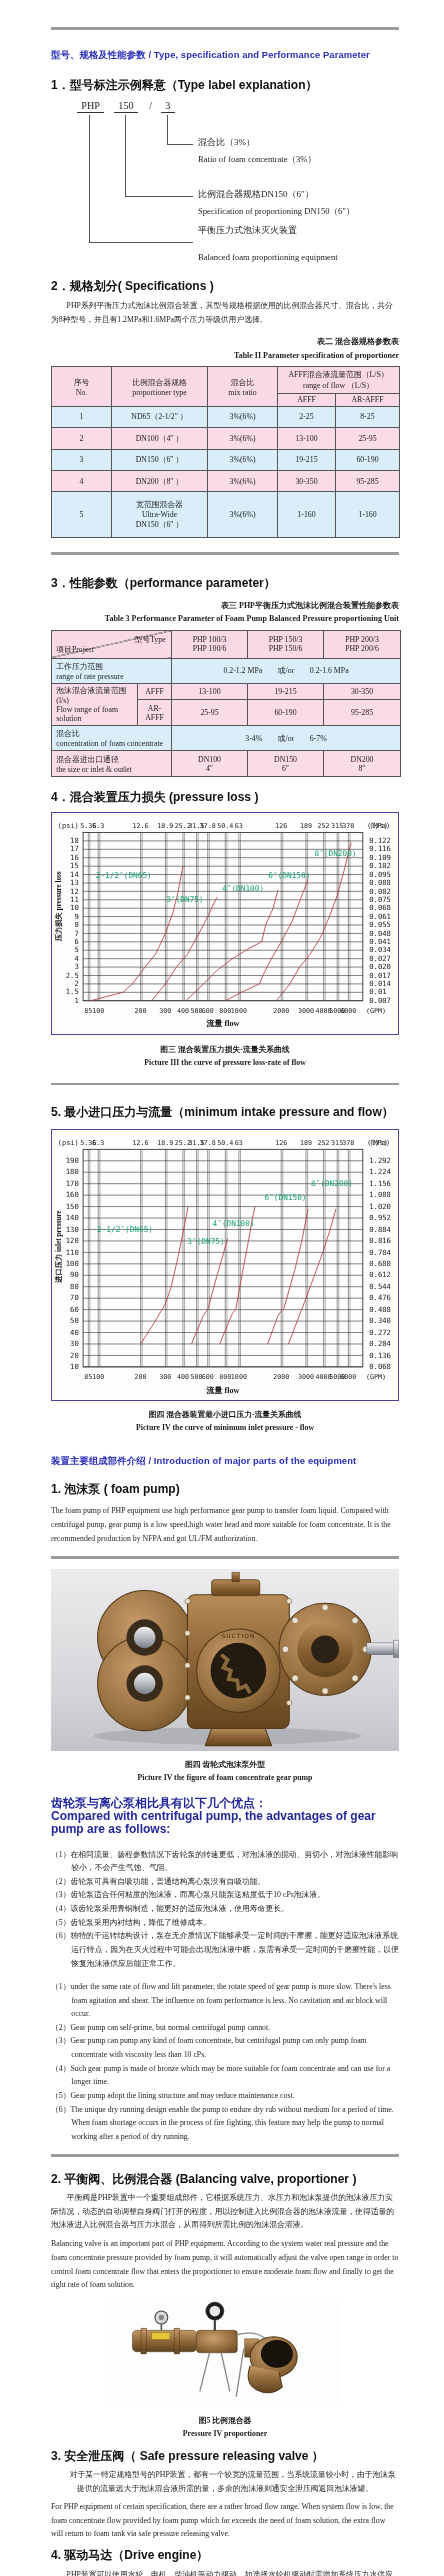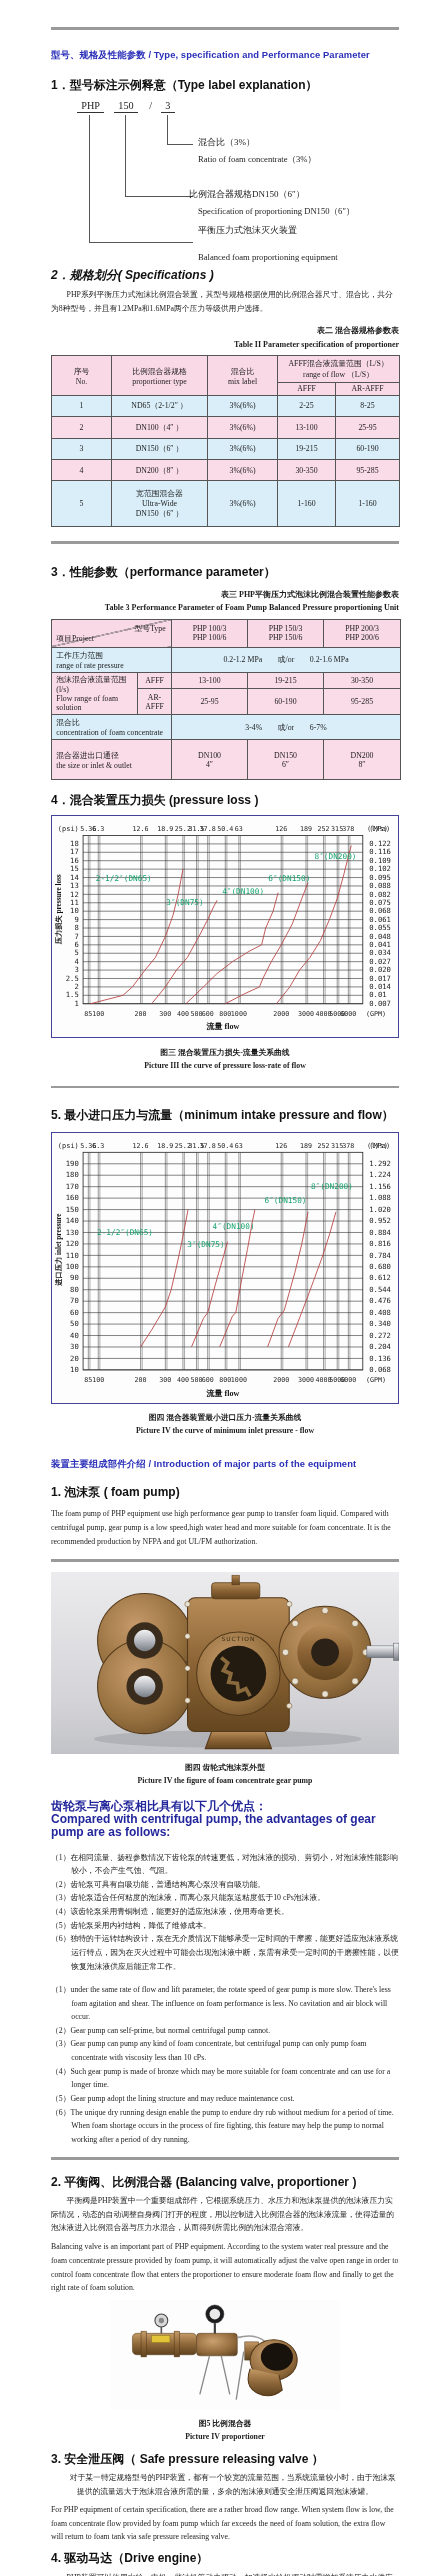--- a/index.html
+++ b/index.html
@@ -73,27 +73,27 @@
     <span class="code" style="left:94px;border-bottom:none;">/</span>
     <span class="code" style="left:110px;">3</span>
     <div class="vline" style="left:38px;top:14.5px;height:128px;"></div>
     <div class="vline" style="left:74px;top:14.5px;height:81px;"></div>
     <div class="vline" style="left:116px;top:14.5px;height:29.5px;"></div>
     <div class="hline" style="left:116px;top:44px;width:26px;"></div>
     <div class="hline" style="left:74px;top:96px;width:68px;"></div>
     <div class="hline" style="left:38px;top:142px;width:104px;"></div>
     <div class="lab-cn" style="left:147px;top:36px;">混合比（3%）</div>
     <div class="lab-en" style="left:147px;top:54px;">Ratio of foam concentrate（3%）</div>
-    <div class="lab-cn" style="left:138px;top:88px;">比例混合器规格DN150（6″）</div>
+    <div class="lab-cn" style="left:147px;top:88px;">比例混合器规格DN150（6″）</div>
     <div class="lab-en" style="left:147px;top:106px;">Specification of proportioning DN150（6″）</div>
     <div class="lab-cn" style="left:147px;top:124px;">平衡压力式泡沫灭火装置</div>
     <div class="lab-en" style="left:147px;top:152px;">Balanced foam proportioning equipment</div>
   </div>
 
-  <div class="h-num" style="margin-top:12px;font-style:italic;">2．规格划分( Specifications )</div>
+  <div class="h-num" style="margin-top:23px;">2．规格划分( Specifications )</div>
   <p class="body cnind" style="margin-top:4.3px;">PHP系列平衡压力式泡沫比例混合装置，其型号规格根据使用的比例混合器尺寸、混合比，共分为8种型号，并且有1.2MPa和1.6MPa两个压力等级供用户选择。</p>
 
   <p class="tbl-title" style="margin-top:8.6px;">表二 混合器规格参数表</p>
   <p class="tbl-title">Table II  Parameter specification of proportioner</p>
 
   <table class="ptable" style="margin-top:4.3px;">
     <colgroup>
         <col style="width:60px;">
         <col style="width:96px;">
         <col style="width:70px;">
@@ -105,21 +105,21 @@
       <td class="bg-hdr" rowspan="2">
         <span class="pre">序号</span><br>
         <span>No.</span>
       </td>
       <td class="bg-hdr" rowspan="2">
         <span>比例混合器规格</span><br>
         <span>proportioner type</span>
       </td>
       <td class="bg-hdr" rowspan="2">
         <span>混合比</span><br>
-        <span>mix label</span>
+        <span>mix ratio</span>
       </td>
       <td class="bg-hdr" colspan="2">
         <span>AFFF混合液流量范围（L/S）</span><br>
         <span>range of flow （L/S）</span>
       </td>
     </tr>
     <tr>
       <td class="bg-hdr">AFFF</td>
       <td class="bg-hdr">AR-AFFF</td>
     </tr>
@@ -220,21 +220,21 @@
       <td class="bg-pink">60-190</td>
       <td class="bg-pink">95-285</td>
     </tr>
     <tr style="height:25px;">
       <td colspan="2" class="bg-blue" style="text-align:left;padding-left:4.3px;">
         <span>混合比</span><br>
         <span>concentration of foam concentrate</span>
       </td>
       <td colspan="3" class="bg-blue">3-4%　　或/or　　6-7%</td>
     </tr>
-    <tr style="height:40px;">
+    <tr style="height:26px;">
       <td colspan="2" class="bg-pink" style="text-align:left;padding-left:4.3px;">
         <span>混合器进出口通径</span><br>
         <span>the size or inlet &amp; outlet</span>
       </td>
       <td class="bg-pink pre">DN100
 4″</td>
       <td class="bg-pink pre">DN150
 6″</td>
       <td class="bg-pink pre">DN200
 8″</td>
@@ -655,21 +655,21 @@
     <path d="M186 104 L168 176" stroke="#8a8a8a" stroke-width="2.5"></path>
     <path d="M208 104 L224 176" stroke="#8a8a8a" stroke-width="2.5"></path>
     <rect x="252" y="78" width="26" height="34" fill="url(#brz4)" stroke="#54391a"></rect>
     <ellipse cx="306" cy="112" rx="44" ry="38" fill="url(#brz5)" stroke="#54391a" stroke-width="2"></ellipse>
     <ellipse cx="312" cy="106" rx="30" ry="26" fill="#17120c"></ellipse>
     <path d="M262 128 q-12 34 14 46 q24 12 46 -6 l-6 -28" fill="url(#brz4)" stroke="#54391a" stroke-width="2"></path>
     <path d="M250 96 L236 186" stroke="#8a8a8a" stroke-width="2.5"></path>
   </svg>
   </div>
   <p class="caption" style="margin-top:4.3px;">图5  比例混合器</p>
-  <p class="caption">Picture IV   proportioner</p>
+  <p class="caption">Pressure IV   proportioner</p>
 
   <div class="h-num" style="margin-top:8.6px;">3. 安全泄压阀（ Safe pressure releasing valve ）</div>
   <p class="body cnind" style="margin-top:3.2px;text-align:center;">对于某一特定规格型号的PHP装置，都有一个较宽的流量范围，当系统流量较小时，由于泡沫泵提供的流量远大于泡沫混合液所需的量，多余的泡沫液则通安全泄压阀返回泡沫液罐。</p>
   <p class="body" style="margin-top:4.3px;">For PHP equipment of certain specification, there are a rather broad flow range. When system flow is low, the foam concentrate flow provided by foam pump which far exceeds the need of foam solution, the extra flow will return to foam tank via safe pressure releasing valve.</p>
 
   <div class="h-num" style="margin-top:6.4px;">4. 驱动马达（Drive engine）</div>
   <p class="body cnind" style="margin-top:3.2px;">PHP装置可以使用水轮、电机、柴油机等动力驱动，如选择水轮机驱动时需增加系统压力水供应量，当采用3%混合比时需增加10%压力水供应量（当采用6%混合比时需增加20%压力水供应量）用于驱动水轮机，如采用电机或柴油机驱动时需增加备用机组。</p>
 
 </div>
 

